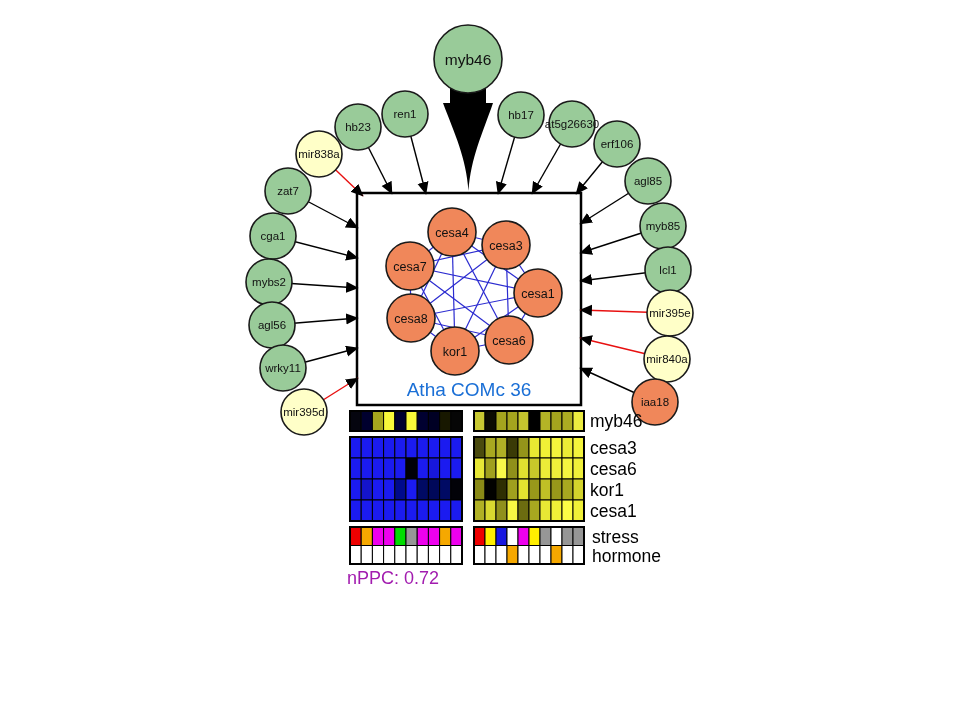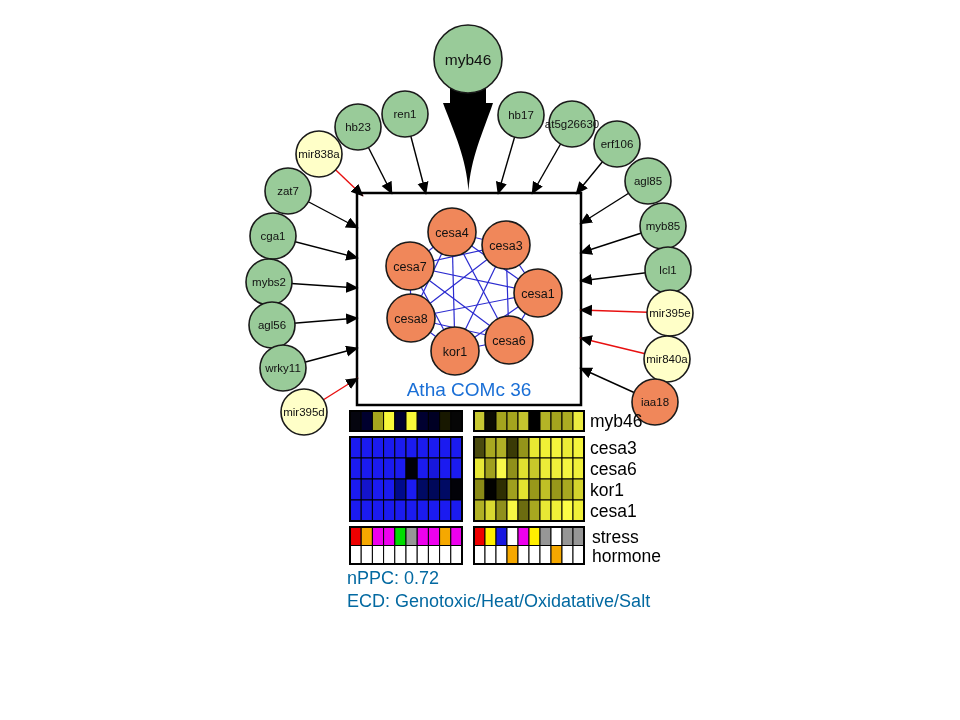--- a/index.html
+++ b/index.html
@@ -1,19 +1,19 @@
 <!DOCTYPE html>
 <html><head>
 <meta charset="utf-8">
 <style>
   html,body{margin:0;padding:0;background:#ffffff;}
   #stage{position:relative;width:960px;height:720px;background:#ffffff;overflow:hidden;
          font-family:"Liberation Sans", sans-serif;}
   #fig{position:absolute;left:0;top:0;}
-  .footer-text{position:absolute;left:347px;color:#0369a1;font-size:18px;line-height:20px;
+  .footer-text{position:absolute;left:347px;color:#a21caf;font-size:18px;line-height:20px;
                font-family:"Liberation Sans", sans-serif;}
   #nppc{top:568px;}
   #ecd{top:591px;}
 </style>
 </head>
 <body>
 
 <div id="stage">
   <svg id="fig" width="960" height="720" viewBox="0 0 960 720">
     <defs>
@@ -263,14 +263,13 @@
       <rect x="474" y="527" width="110" height="37" fill="none" stroke="#000" stroke-width="2"></rect>
       <text x="590" y="427" font-size="17.5" font-family="&quot;Liberation Sans&quot;, sans-serif" fill="#000">myb46</text>
       <text x="590" y="454" font-size="17.5" font-family="&quot;Liberation Sans&quot;, sans-serif" fill="#000">cesa3</text>
       <text x="590" y="475" font-size="17.5" font-family="&quot;Liberation Sans&quot;, sans-serif" fill="#000">cesa6</text>
       <text x="590" y="496" font-size="17.5" font-family="&quot;Liberation Sans&quot;, sans-serif" fill="#000">kor1</text>
       <text x="590" y="517" font-size="17.5" font-family="&quot;Liberation Sans&quot;, sans-serif" fill="#000">cesa1</text>
       <text x="592" y="543" font-size="17.5" font-family="&quot;Liberation Sans&quot;, sans-serif" fill="#000">stress</text>
       <text x="592" y="562" font-size="17.5" font-family="&quot;Liberation Sans&quot;, sans-serif" fill="#000">hormone</text>
     </svg>
   <div id="nppc" class="footer-text">nPPC: 0.72</div>
-  <div id="ecd" class="footer-text">ECD: Genotoxic/Heat/Oxidatative/Salt</div>
 </div>
 
 </body></html>

